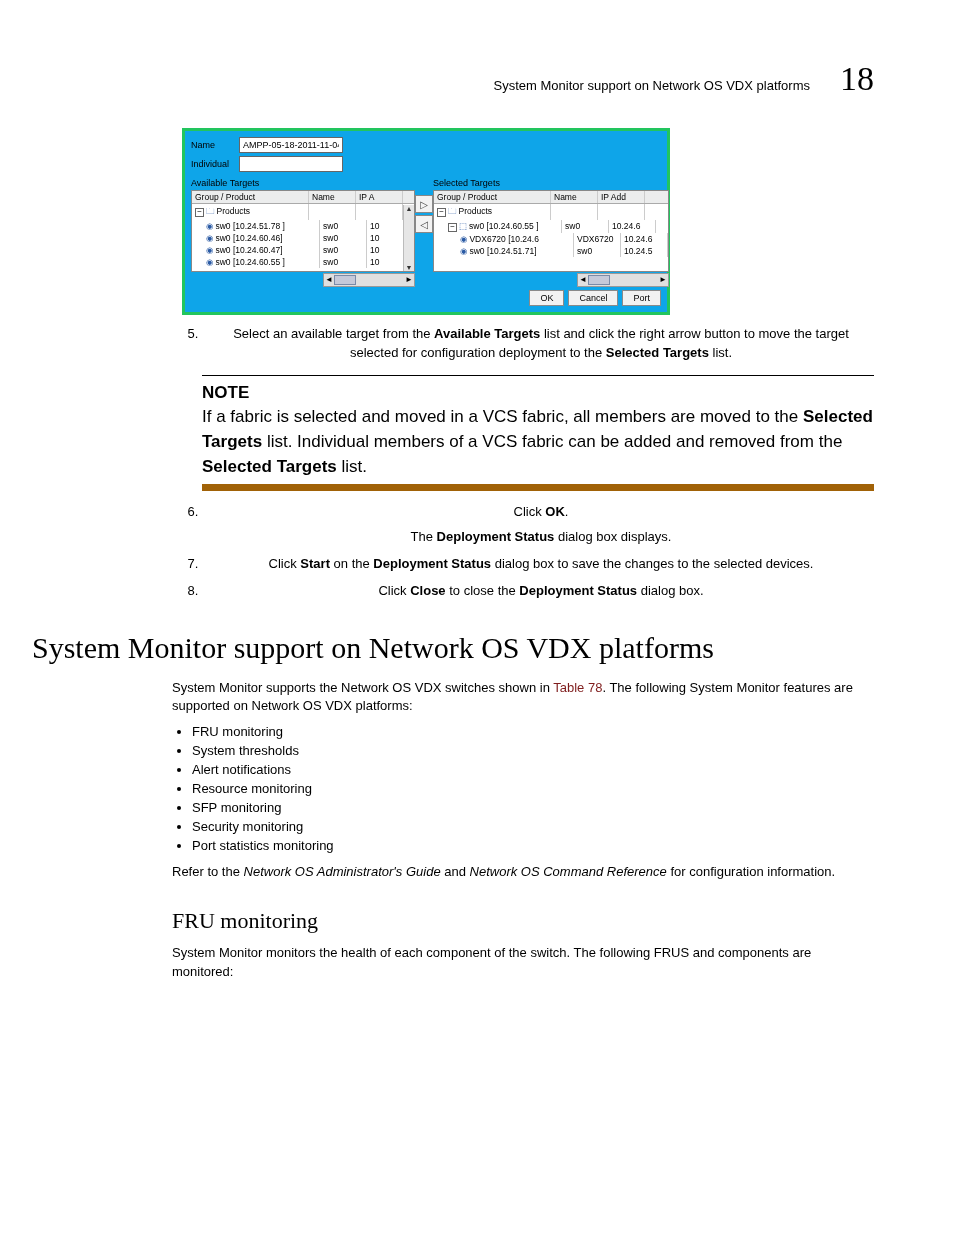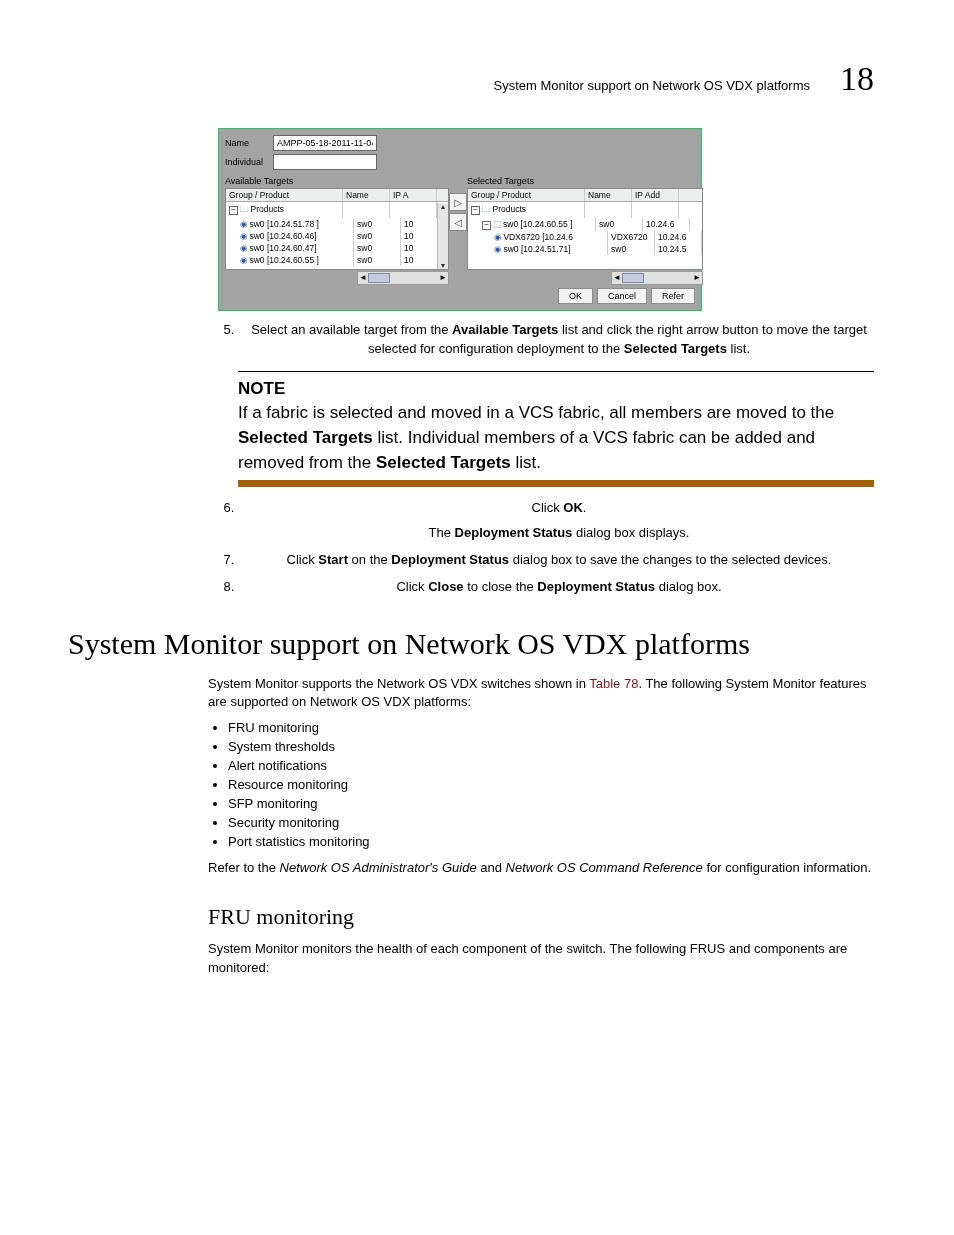--- a/index.html
+++ b/index.html
@@ -6,40 +6,40 @@
     margin: 0;
     padding: 0;
     background: #fff;
     font-family: Arial, Helvetica, sans-serif;
     color: #000;
     font-size: 13px;
   }
   .page {
     width: 954px;
     min-height: 1235px;
-    padding: 60px 80px 80px 68px;
+    padding: 60px 80px 80px 32px;
     box-sizing: border-box;
     position: relative;
   }
   .runhead {
     display: flex;
     align-items: baseline;
     justify-content: flex-end;
     gap: 30px;
     margin-bottom: 30px;
   }
   .runhead-title { font-size: 13px; }
   .chapnum { font-family: Georgia, "Times New Roman", serif; font-size: 34px; font-weight: 400; }
 
   
   .dialog {
     width: 470px;
     margin: 30px 0 10px 150px;
-    background: #a3a3a3;
-    border: 1px solid #22c55e;
+    background: #0ea5e9;
+    border: 3px solid #22c55e;
     padding: 6px;
     font-size: 9px;
   }
   .dlg-row { display: flex; align-items: center; margin-bottom: 3px; }
   .dlg-label { width: 48px; }
   .dlg-input {
     height: 14px;
     border: 1px solid #666;
     background: #fff;
     padding: 0 3px;
@@ -269,21 +269,21 @@
               <div style="flex:1"></div>
               <span class="arrow">►</span>
           </div>
         </div>
       </div>
     </div>
 
     <div class="dlg-footer">
       <div class="btn">OK</div>
       <div class="btn">Cancel</div>
-      <div class="btn">Refer</div>
+      <div class="btn">Port</div>
     </div>
   </div>
 
 
   <ol class="steps" start="5">
     <li>
       <span>Select an available target from the </span><b>Available Targets</b><span> list and click the right arrow button to move the target selected for configuration deployment to the </span><b>Selected Targets</b><span> list.</span>
     </li>
   </ol>
 

